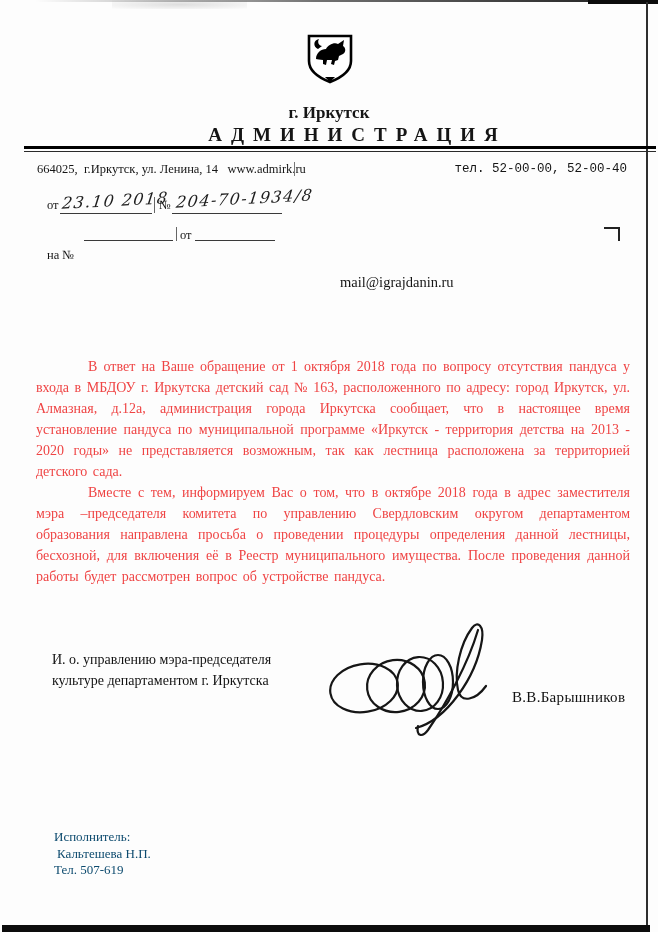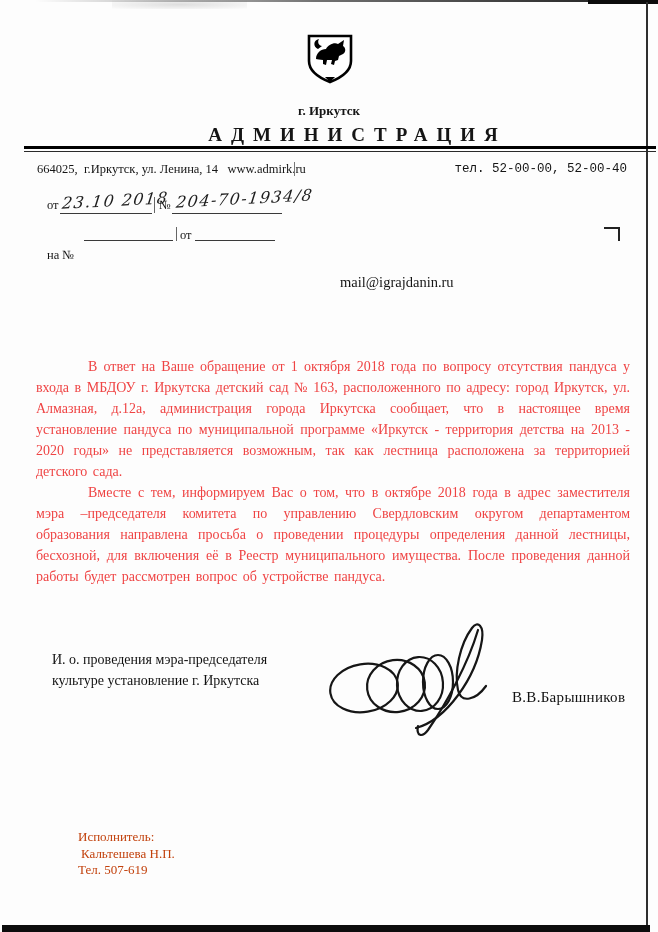--- a/index.html
+++ b/index.html
@@ -21,21 +21,21 @@
   .scan-right{position:absolute;top:2px;left:646px;width:2px;height:924px;background:#2e2e2e;}
   .scan-bottom{position:absolute;bottom:0;left:2px;right:8px;height:7px;background:#0d0d0d;}
 
   
   .emblem{position:absolute;left:306px;top:33px;width:48px;height:52px;}
 
   
   .fed{position:absolute;left:0;right:0;top:89px;text-align:center;
     font-weight:bold;font-size:11.5px;letter-spacing:0.6px;}
   .city{position:absolute;left:0;right:0;top:103px;text-align:center;
-    font-weight:bold;font-size:13px;}
+    font-weight:bold;font-size:17px;}
   .org{position:absolute;left:0;right:0;top:124px;text-align:center;
     font-weight:bold;font-size:19px;letter-spacing:9px;text-indent:9px;padding-left:48px;}
   .rule{position:absolute;left:24px;top:146px;width:632px;height:2px;
     border-top:3px solid #000;border-bottom:1px solid #2a2a2a;}
 
   
   .addr{position:absolute;left:37px;top:162px;font-size:12.5px;white-space:pre;}
   .addr-tick{position:absolute;left:294px;top:162px;width:1px;height:14px;background:#777;}
   .phone{position:absolute;right:31px;top:162px;font-size:12.5px;font-family:Liberation Mono, monospace;}
 
@@ -59,21 +59,21 @@
   .body-text{position:absolute;left:36px;top:356px;width:594px;
     font-size:14px;line-height:21px;text-align:justify;word-spacing:2px;color:#ef4444;}
   .body-text p{margin:0;text-indent:52px;}
 
   
   .signer{position:absolute;left:52px;top:650px;font-size:14px;line-height:20.5px;color:#121212;}
   .sig-svg{position:absolute;left:328px;top:614px;width:170px;height:124px;}
   .signer-name{position:absolute;left:512px;top:689px;font-size:15px;letter-spacing:0.3px;color:#121212;}
 
   
-  .footer{position:absolute;left:54px;top:829px;font-size:13px;line-height:16.5px;color:#c2410c;margin-left:24px;}
+  .footer{position:absolute;left:54px;top:829px;font-size:13px;line-height:16.5px;color:#0c4a6e;}
   .footer .indent{padding-left:3px;}
 </style>
 </head>
 <body>
 
 <div class="page">
 
   <div class="scan-top"></div>
   <div class="scan-top-thick"></div>
   <div class="scan-smudge"></div>
@@ -112,22 +112,22 @@
   <div class="corner-mark"></div>
 
   <div class="email">mail@igrajdanin.ru</div>
 
   <div class="body-text">
     <p>В ответ на Ваше обращение от 1 октября 2018 года по вопросу отсутствия пандуса у входа в МБДОУ г. Иркутска детский сад № 163, расположенного по адресу: город Иркутск, ул. Алмазная, д.12а, администрация города Иркутска сообщает, что в настоящее время установление пандуса по муниципальной программе «Иркутск - территория детства на 2013 - 2020 годы» не представляется возможным, так как лестница расположена за территорией детского сада.</p>
     <p>Вместе с тем, информируем Вас о том, что в октябре 2018 года в адрес заместителя мэра –председателя комитета по управлению Свердловским округом департаментом образования направлена просьба о проведении процедуры определения данной лестницы, бесхозной, для включения её в Реестр муниципального имущества. После проведения данной работы будет рассмотрен вопрос об устройстве пандуса.</p>
   </div>
 
   <div class="signer">
-    <div>И. о. проведения мэра-председателя</div>
-    <div>культуре установление г. Иркутска</div>
+    <div>И. о. управлению мэра-председателя</div>
+    <div>культуре департаментом г. Иркутска</div>
   </div>
 
   <svg class="sig-svg" viewBox="0 0 170 124" xmlns="http://www.w3.org/2000/svg">
     <g fill="none" stroke="#161616" stroke-width="2.2" stroke-linecap="round">
       <ellipse cx="36" cy="74" rx="34" ry="24" transform="rotate(-9 36 74)"></ellipse>
       <ellipse cx="68" cy="72" rx="29" ry="26" transform="rotate(-7 68 72)"></ellipse>
       <ellipse cx="92" cy="70" rx="23" ry="27" transform="rotate(-4 92 70)"></ellipse>
       <ellipse cx="110" cy="68" rx="15" ry="27"></ellipse>
       <path d="M88,114 C118,106 148,64 154,26 C156,12 150,6 144,14 C132,30 126,58 130,76 C133,90 148,86 158,72"></path>
       <path d="M150,16 C140,50 118,90 100,116 C94,124 88,122 90,112"></path>

